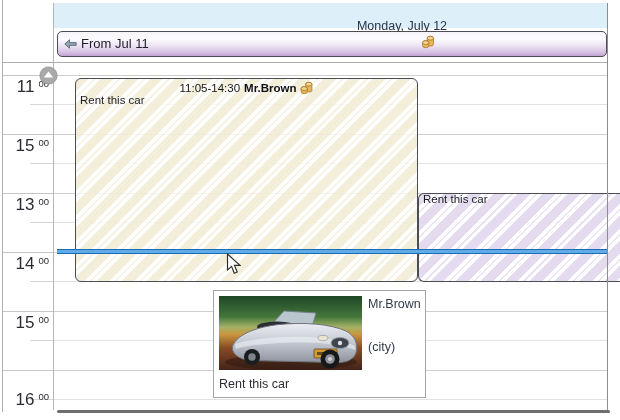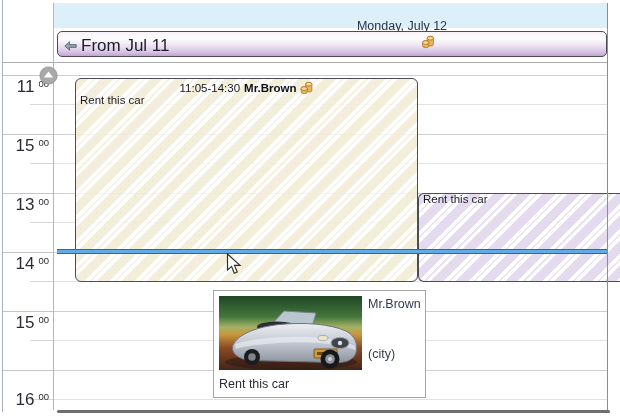--- a/index.html
+++ b/index.html
@@ -17,21 +17,21 @@
   
   .day-header{position:absolute;left:54px;top:3px;width:553px;height:25px;background:#ddeff9;}
   .day-caption{position:absolute;left:348px;top:16px;transform:translateX(-50%);
                font-size:12.5px;color:#25344a;white-space:nowrap;}
 
   
   .allday-bar{position:absolute;left:57px;top:31px;width:548px;height:24px;
               border:1px solid #4c4c54;border-radius:5px;
               background:linear-gradient(180deg,#f7f3f9 0%,#fdfcfe 28%,#ece2f2 58%,#d7c3e3 84%,#bfa2d1 100%);}
   .allday-left{position:absolute;left:6px;top:4px;display:flex;align-items:center;gap:4px;}
-  .allday-left span{font-size:17px;color:#1d1d2b;white-space:nowrap;}
+  .allday-left span{font-size:13px;color:#1d1d2b;white-space:nowrap;}
   .allday-center{position:absolute;left:370px;top:3px;transform:translateX(-50%);
                  display:flex;align-items:center;gap:4px;}
   .allday-center span{font-size:12px;color:#151522;white-space:nowrap;}
 
   
   .ruler{position:absolute;left:3px;top:62px;width:50px;height:348px;background:#fff;
          background-image:repeating-linear-gradient(to bottom,#c6c6c6 0 1px,transparent 1px 59px);
          background-position:0 13px;}
   .ruler-ticks{position:absolute;left:27px;top:0;width:23px;height:348px;
          background-image:repeating-linear-gradient(to bottom,#d6d6d6 0 1px,transparent 1px 59px);
@@ -75,21 +75,21 @@
 
   
   .bottom-thumb{position:absolute;left:57px;top:410px;width:553px;height:3px;
                 background:#6e6e6e;border-radius:2px;}
 
   
   .tooltip{position:absolute;left:213px;top:290px;width:211px;height:106px;background:#fff;
            border:1px solid #a6a6a6;}
   .car-photo{position:absolute;left:5px;top:5px;width:143px;height:74px;}
   .tt-owner{position:absolute;left:154px;top:6px;font-size:12.5px;color:#323b4c;}
-  .tt-city{position:absolute;left:154px;top:49px;font-size:12.5px;color:#323b4c;margin-top:7px;}
+  .tt-city{position:absolute;left:154px;top:49px;font-size:12.5px;color:#323b4c;}
   .tt-body{position:absolute;left:5px;top:86px;font-size:12.5px;color:#2c2c34;}
 
   .cursor{position:absolute;left:226px;top:253px;}
   .icon{display:inline-block;line-height:0;}
 </style>
 </head>
 <body>
 
 <div class="canvas">
 

